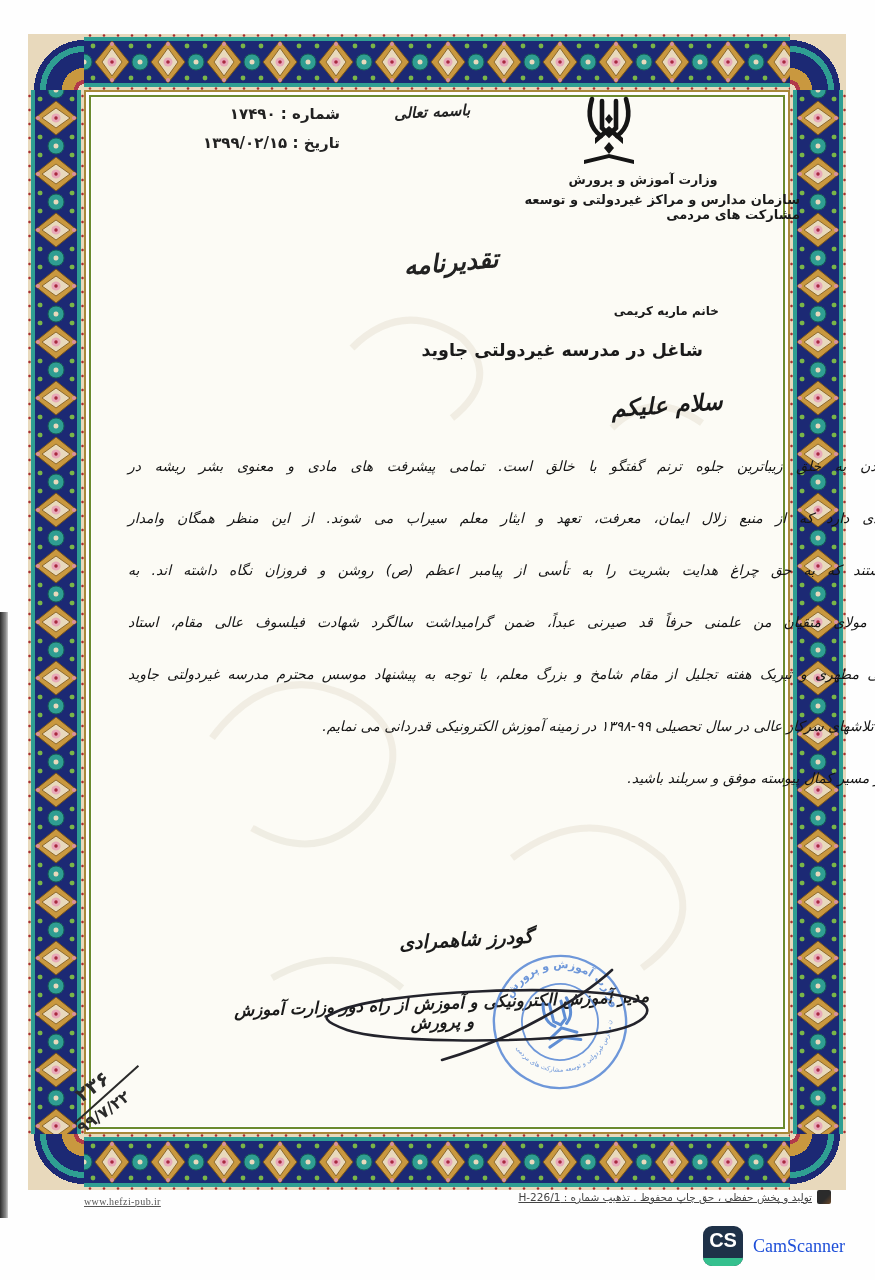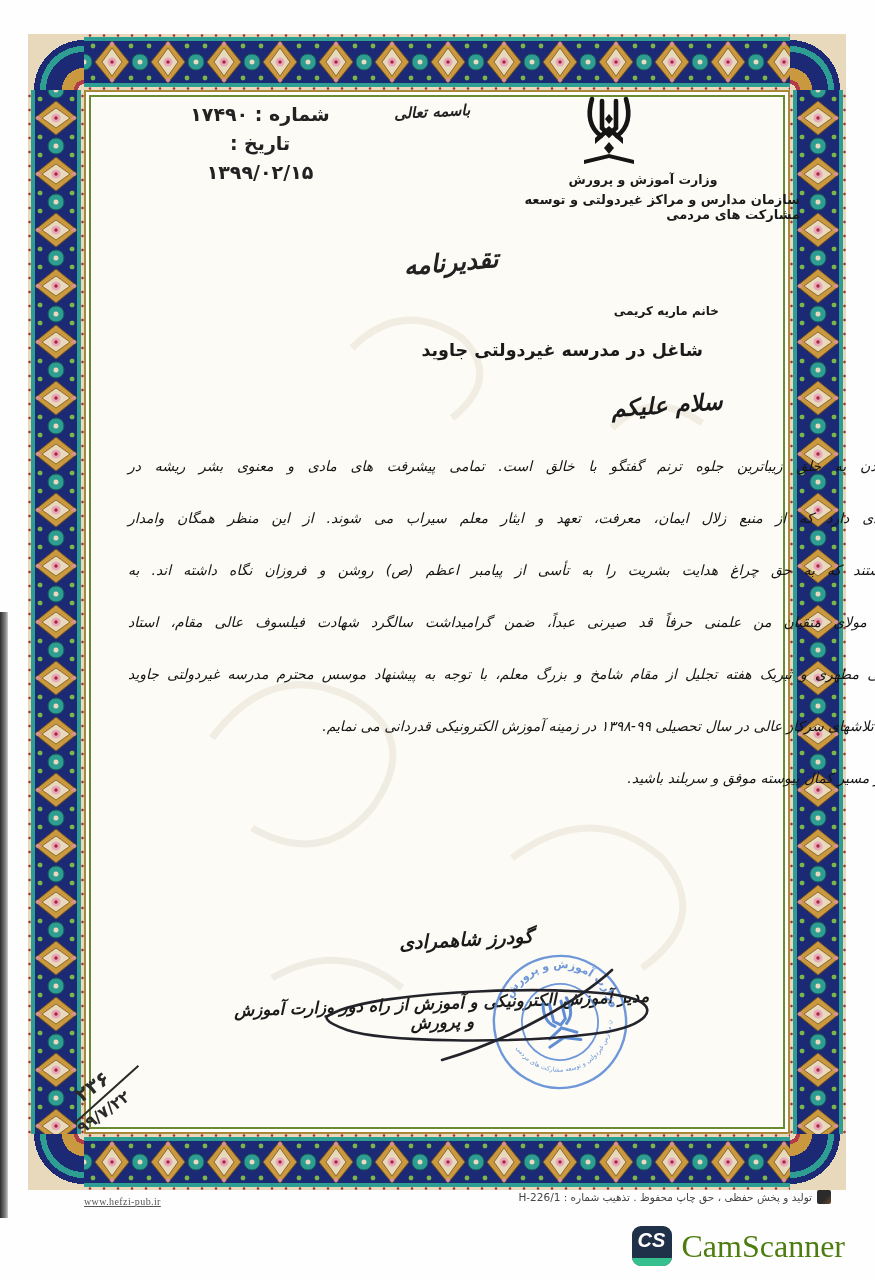--- a/index.html
+++ b/index.html
@@ -24,21 +24,21 @@
   .corner.br{right:0;bottom:0;background:radial-gradient(circle at 0% 0%,#e8d9bc 0 6px,#b23a4a 6px 10px,#c9983f 10px 22px,#1c2974 22px 38px,#2f9e92 38px 44px,#1c2974 44px 50px,#e8d9bc 50px 56px);}
   .trim-outer{position:absolute;inset:56px;border:2px solid #a8893a;}
   .trim-inner{position:absolute;inset:61px;border:2px solid #6b8a2e;}
   .paper{position:absolute;inset:64px;background:#fcfbf5;}
 
   
   .flourish{position:absolute;left:64px;top:64px;width:690px;height:1028px;pointer-events:none;}
 
   
   .fa{direction:rtl;color:#1a1a1a;}
-  .hdr-numdate{position:absolute;left:180px;top:100px;width:160px;font-weight:bold;font-size:19px;line-height:29px;direction:rtl;text-align:center;color:#222;}
+  .hdr-numdate{position:absolute;left:180px;top:100px;width:160px;font-weight:bold;font-size:15px;line-height:29px;direction:rtl;text-align:right;color:#222;}
   .besmele{position:absolute;left:382px;top:103px;width:100px;font-style:italic;font-weight:bold;font-size:15px;text-align:center;transform:rotate(-3deg);color:#222;}
   .emblem{position:absolute;left:576px;top:94px;}
   .ministry{position:absolute;left:568px;top:172px;width:150px;text-align:center;font-weight:bold;font-size:12.5px;color:#1a1a1a;}
   .org{position:absolute;left:478px;top:192px;width:322px;font-weight:bold;font-size:13px;color:#1a1a1a;}
 
   .doc-title{position:absolute;left:396px;top:248px;width:110px;text-align:center;font-size:25px;font-weight:bold;font-style:italic;transform:rotate(-5deg);color:#222;}
   .recipient-name{position:absolute;right:156px;top:304px;font-weight:bold;font-size:12px;direction:rtl;}
   .recipient-role{position:absolute;right:172px;top:340px;font-weight:bold;font-size:17.5px;direction:rtl;}
   .salutation{position:absolute;right:152px;top:392px;font-size:23px;font-weight:bold;font-style:italic;transform:rotate(-4deg);direction:rtl;}
 
@@ -52,28 +52,28 @@
 
   .stamp{position:absolute;left:474px;top:938px;opacity:.88;}
   .scrawl{position:absolute;left:292px;top:952px;}
 
   .hand-note{position:absolute;left:62px;top:1068px;transform:rotate(-36deg);color:#2a2a2a;}
   .hand-top{font-size:20px;font-weight:bold;padding-left:18px;}
   .hand-rule{width:86px;height:0;border-top:2px solid #2a2a2a;transform:rotate(-6deg);margin:2px 0;}
   .hand-bottom{font-size:16px;font-weight:bold;}
 
   .footer-left{position:absolute;left:84px;top:1196px;font-family:"Liberation Serif",serif;font-size:10px;color:#555;letter-spacing:.4px;text-decoration:underline;}
-  .footer-right{position:absolute;right:44px;top:1190px;display:flex;direction:rtl;align-items:center;gap:5px;font-size:10.5px;color:#444;}
+  .footer-right{position:absolute;right:44px;top:1190px;display:flex;direction:rtl;align-items:center;gap:5px;font-size:10.5px;color:#444;text-decoration:underline;}
   .pub-mark{width:14px;height:14px;background:linear-gradient(135deg,#2b2b2b 60%,#6e4a2a);border-radius:2px;}
 
   .cam{position:absolute;right:30px;top:1226px;display:flex;align-items:center;gap:10px;}
   .cam-icon{position:relative;width:40px;height:40px;border-radius:9px;background:#1e3148;overflow:hidden;}
-  .cam-cs{position:absolute;top:3px;left:0;width:100%;text-align:center;color:#fff;font-weight:bold;font-size:20px;font-family:"Liberation Sans",sans-serif;font-style:italic;}
+  .cam-cs{position:absolute;top:3px;left:0;width:100%;text-align:center;color:#fff;font-weight:bold;font-size:20px;font-family:"Liberation Sans",sans-serif;}
   .cam-strip{position:absolute;bottom:0;left:0;width:100%;height:8px;background:#35c08e;}
-  .cam-label{font-family:"Liberation Serif",serif;font-size:32px;color:#4d7c0f;}
+  .cam-label{font-family:"Liberation Serif",serif;font-size:18px;color:#1d4ed8;}
 </style>
 </head>
 <body>
 
 <div class="scan">
 
   <div class="scan-shadow"></div>
 
   <div class="frame">
     <svg class="bstrip top" width="818" height="56">

